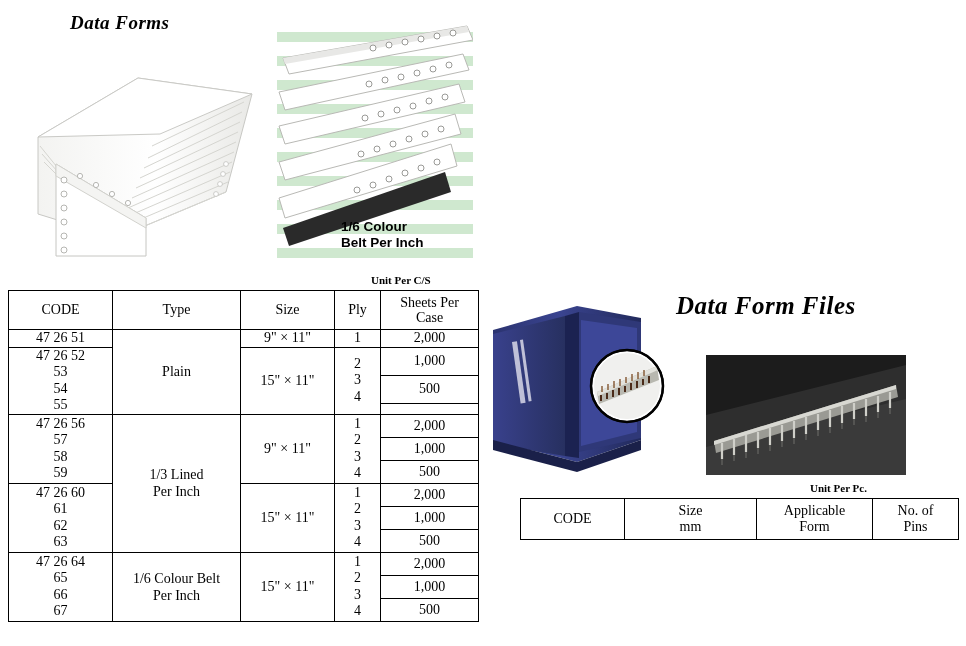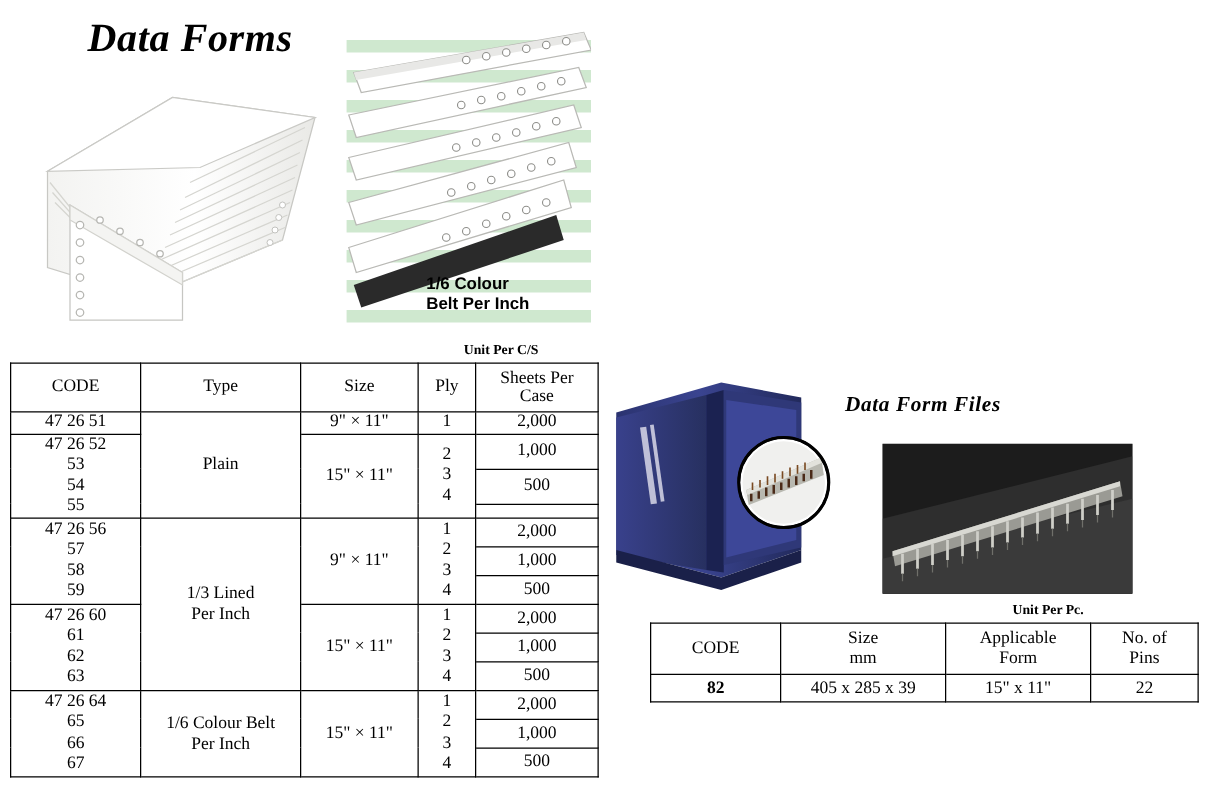--- a/index.html
+++ b/index.html
@@ -15,25 +15,25 @@
     color: #000;
     overflow: hidden;
   }
 
   
   .title {
     position: absolute;
     font-family: "Liberation Serif", serif;
     font-weight: bold;
     font-style: italic;
-    font-size: 32px;
+    font-size: 19px;
     letter-spacing: 0.5px;
   }
   #data-forms-title { left: 70px; top: 12px; }
-  #data-form-files-title { left: 676px; top: 314px; font-size: 17px; }
+  #data-form-files-title { left: 676px; top: 292px; font-size: 25px; }
 
   .unit-label {
     position: absolute;
     font-family: "Liberation Serif", serif;
     font-size: 11px;
     font-weight: bold;
   }
   #unit-per-cs { left: 371px; top: 274px; }
   #unit-per-pc { left: 810px; top: 482px; }
 
@@ -532,20 +532,14 @@
         <span>Applicable</span><br>
         <span>Form</span>
       </th>
       <th>
         <span>No. of</span><br>
         <span>Pins</span>
       </th>
     </tr>
   </thead>
   <tbody>
-    <tr>
-      <td class="code-col">82</td>
-      <td>405 x 285 x 39</td>
-      <td>15"  x 11"</td>
-      <td>22</td>
-    </tr>
   </tbody>
 </table>
 
 </body></html>

